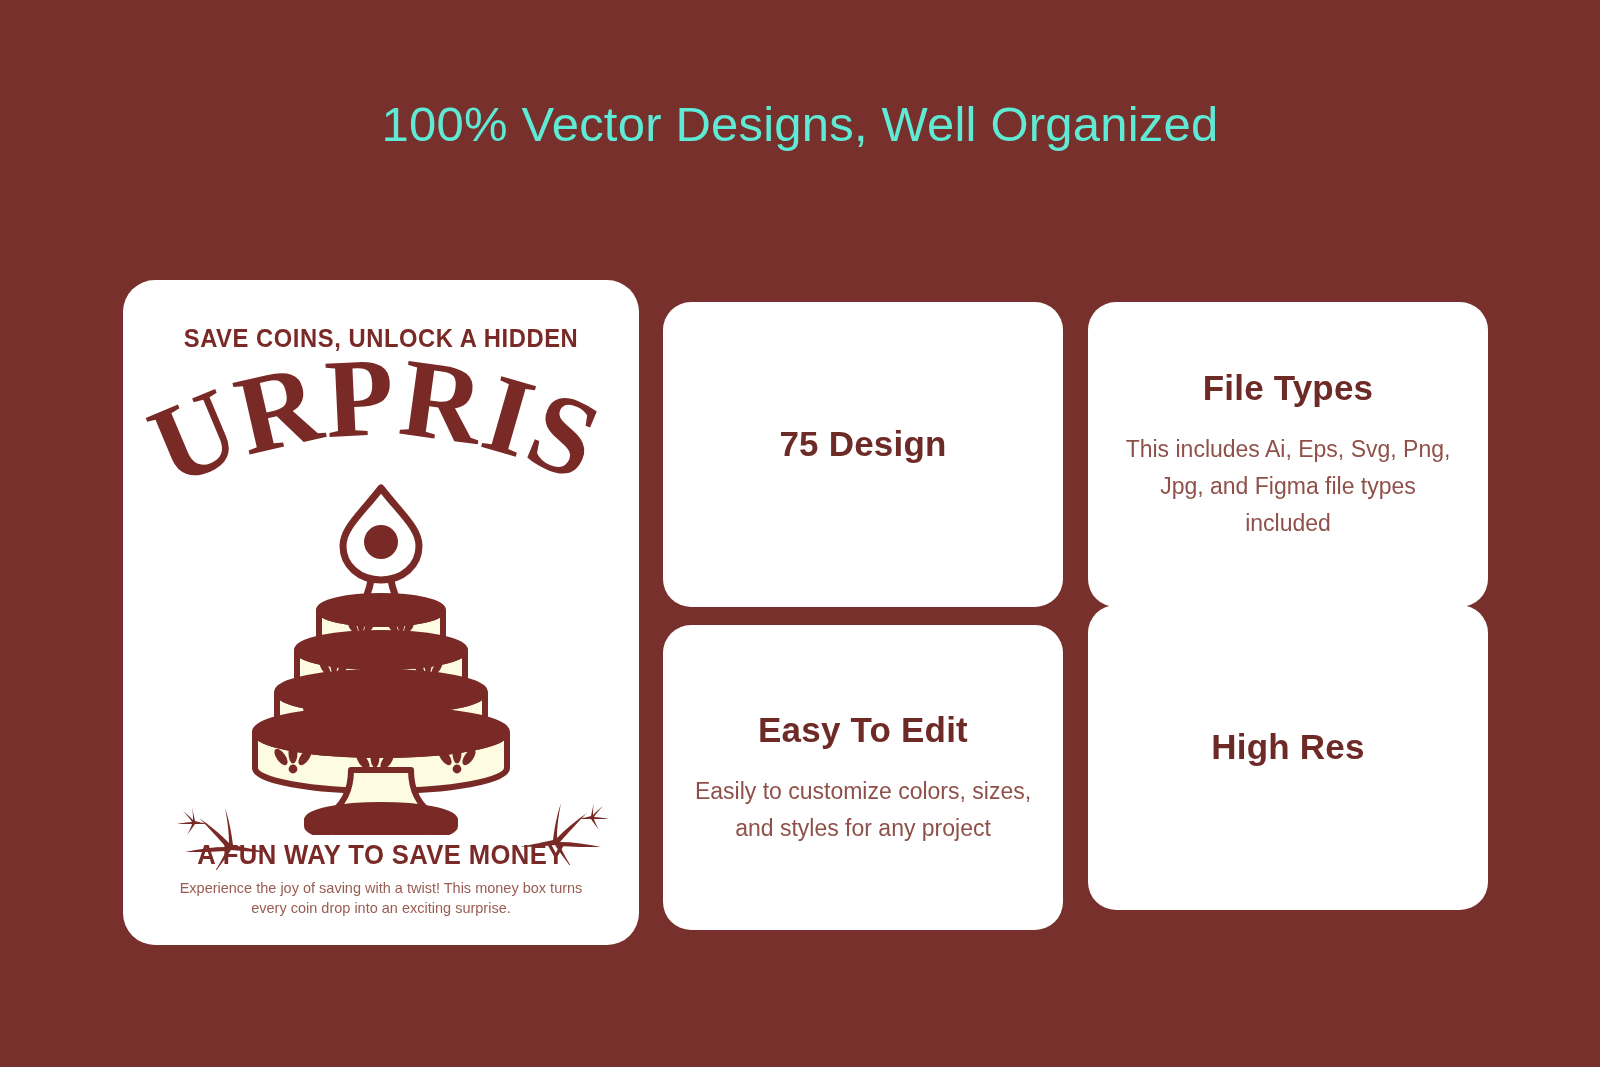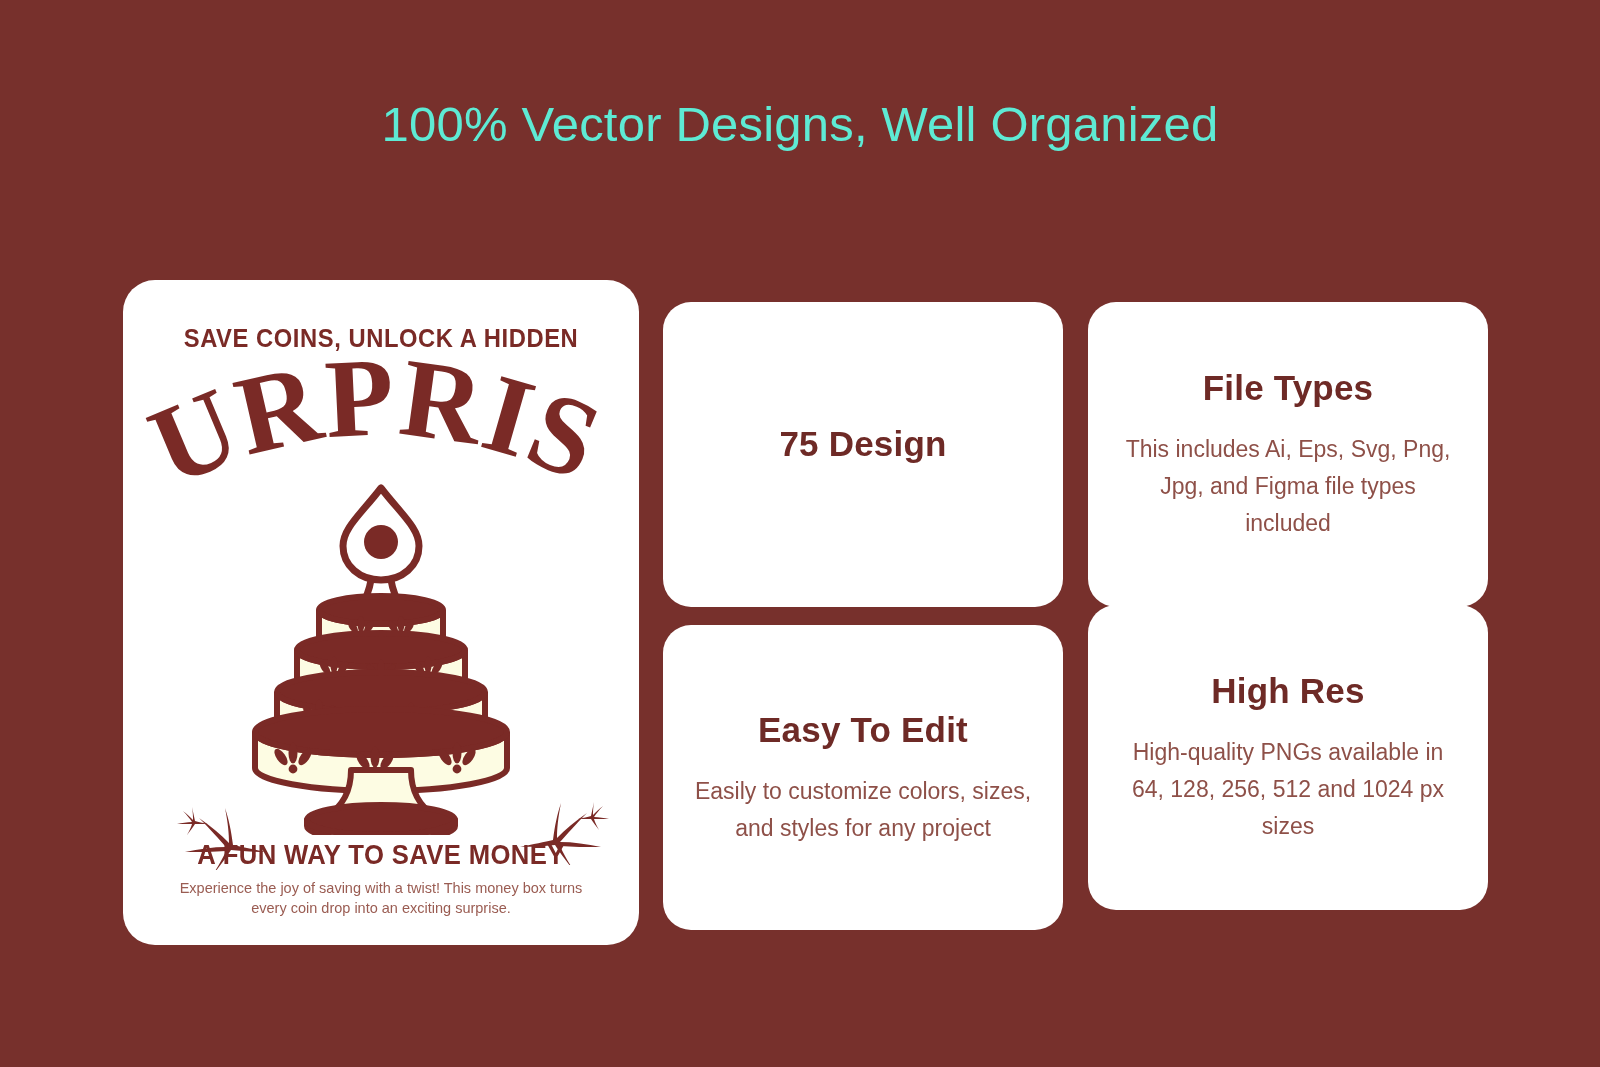--- a/index.html
+++ b/index.html
@@ -303,16 +303,15 @@
     <div class="feature-desc">Easily to customize colors, sizes, and styles for any project</div>
   </div>
 
   <div class="card feature-card fc-2">
     <div class="feature-title">File Types</div>
     <div class="feature-desc">This includes Ai, Eps, Svg, Png, Jpg, and Figma file types included</div>
   </div>
 
   <div class="card feature-card fc-4">
     <div class="feature-title">High Res</div>
-    <div class="feature-desc">High-quality PNGs available in 64, 128, 256, 512 and 1024 px sizes</div>
   </div>
 
 </div>
 
 </body></html>

